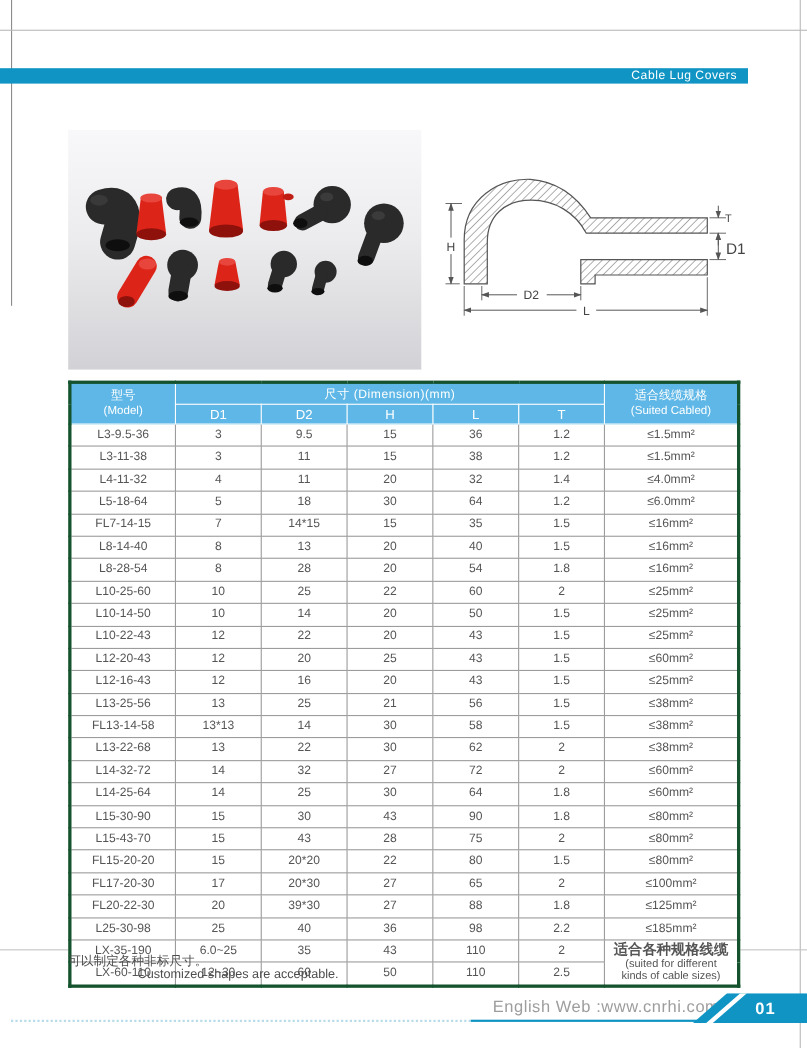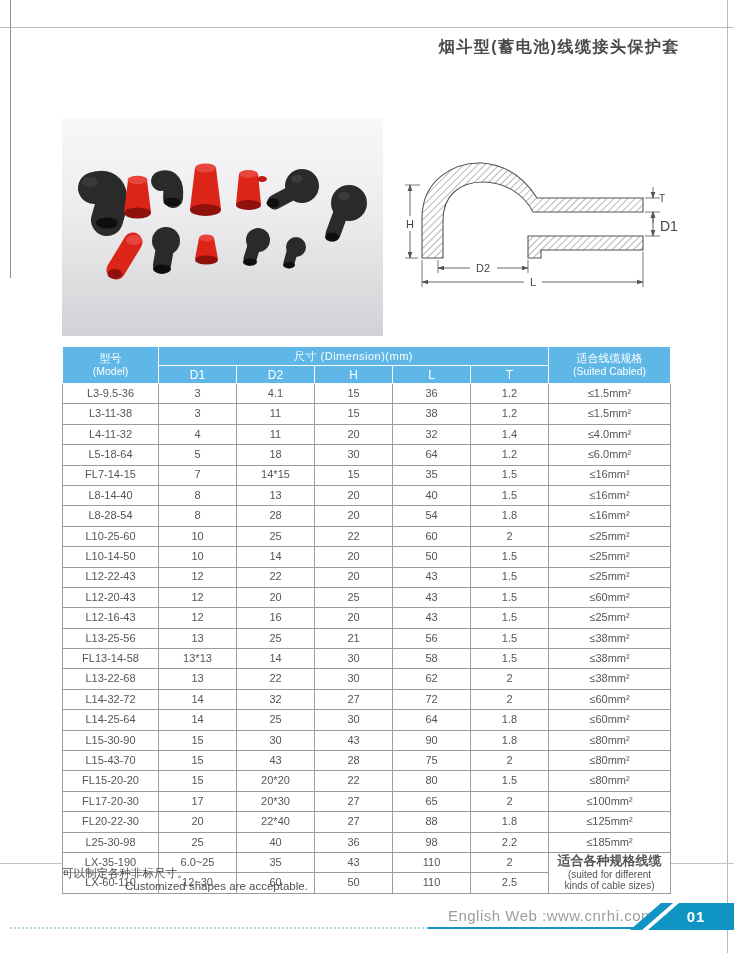--- a/index.html
+++ b/index.html
@@ -28,21 +28,21 @@
   .diagram{position:absolute;left:400px;top:150px;width:300px;height:150px;}
   .diagram text{fill:#444;font-family:"Liberation Sans",sans-serif;}
 
   
   .spec-table{position:absolute;left:62px;top:346px;width:608px;border-collapse:collapse;
               table-layout:fixed;font-size:11px;color:#555;background:#fff;}
   .spec-table td{border:1px solid #9c9c9c;text-align:center;padding:0;height:19.4px;
                  line-height:1.05;overflow:hidden;}
   .spec-table thead th{background:#5eb7e6;color:#fff;font-weight:normal;border:1px solid #fdfdfd;
                        padding:0;text-align:center;}
-  .spec-table{border:1px solid #14532d;}
+  .spec-table{border:3px solid #14532d;}
   th.h-model{width:96px;font-size:11px;line-height:1.3;}
   th.h-dim{height:18px;font-size:11px;letter-spacing:.5px;}
   th.h-dimcol{height:17px;font-size:12px;width:78px;}
   th.h-suited{width:122px;font-size:11px;line-height:1.3;margin-top:39px;}
   .h-sub{font-size:10.5px;}
   td.cell-suited-merged{font-size:10px;line-height:1.15;}
   .merged-bold{font-weight:bold;font-size:13px;}
   .merged-small{font-size:10px;color:#555;}
 
   
@@ -62,21 +62,21 @@
 </head>
 <body>
 
 <div class="page">
 
   <div class="vline-left"></div>
   <div class="vline-right"></div>
   <div class="hline-top"></div>
   <div class="hline-bottom"></div>
 
-  <div class="title-cn">烟斗型(蓄电池)线缆接头保护套</div>
+  <div class="teal-bar">Cable Lug Covers</div>
 
   <div class="photo">
     <svg width="321" height="218" viewBox="0 0 321 218">
 
       <path d="M32,70 Q52,64 49,88 L45,102" stroke="#2a2a2a" stroke-width="32" stroke-linecap="round" stroke-linejoin="round" fill="none"></path>
       <ellipse cx="45" cy="105" rx="11" ry="5.5" fill="#0e0e0e"></ellipse>
       <ellipse cx="28" cy="64" rx="8" ry="5" fill="#3d3d3d" opacity="0.8"></ellipse>
 
       <polygon points="66,62 85,62 89,94 62,94" fill="#dd2419"></polygon>
       <ellipse cx="75.5" cy="62" rx="10" ry="4.2" fill="#e8453c"></ellipse>
@@ -198,21 +198,21 @@
         <th class="h-dimcol">D2</th>
         <th class="h-dimcol">H</th>
         <th class="h-dimcol">L</th>
         <th class="h-dimcol">T</th>
       </tr>
     </thead>
     <tbody>
         <tr>
           <td>L3-9.5-36</td>
           <td>3</td>
-          <td>4.1</td>
+          <td>9.5</td>
           <td>15</td>
           <td>36</td>
           <td>1.2</td>
           <td>≤1.5mm²</td>
         </tr>
         <tr>
           <td>L3-11-38</td>
           <td>3</td>
           <td>11</td>
           <td>15</td>
@@ -277,21 +277,21 @@
         <tr>
           <td>L10-14-50</td>
           <td>10</td>
           <td>14</td>
           <td>20</td>
           <td>50</td>
           <td>1.5</td>
           <td>≤25mm²</td>
         </tr>
         <tr>
-          <td>L12-22-43</td>
+          <td>L10-22-43</td>
           <td>12</td>
           <td>22</td>
           <td>20</td>
           <td>43</td>
           <td>1.5</td>
           <td>≤25mm²</td>
         </tr>
         <tr>
           <td>L12-20-43</td>
           <td>12</td>
@@ -387,21 +387,21 @@
           <td>17</td>
           <td>20*30</td>
           <td>27</td>
           <td>65</td>
           <td>2</td>
           <td>≤100mm²</td>
         </tr>
         <tr>
           <td>FL20-22-30</td>
           <td>20</td>
-          <td>22*40</td>
+          <td>39*30</td>
           <td>27</td>
           <td>88</td>
           <td>1.8</td>
           <td>≤125mm²</td>
         </tr>
         <tr>
           <td>L25-30-98</td>
           <td>25</td>
           <td>40</td>
           <td>36</td>

